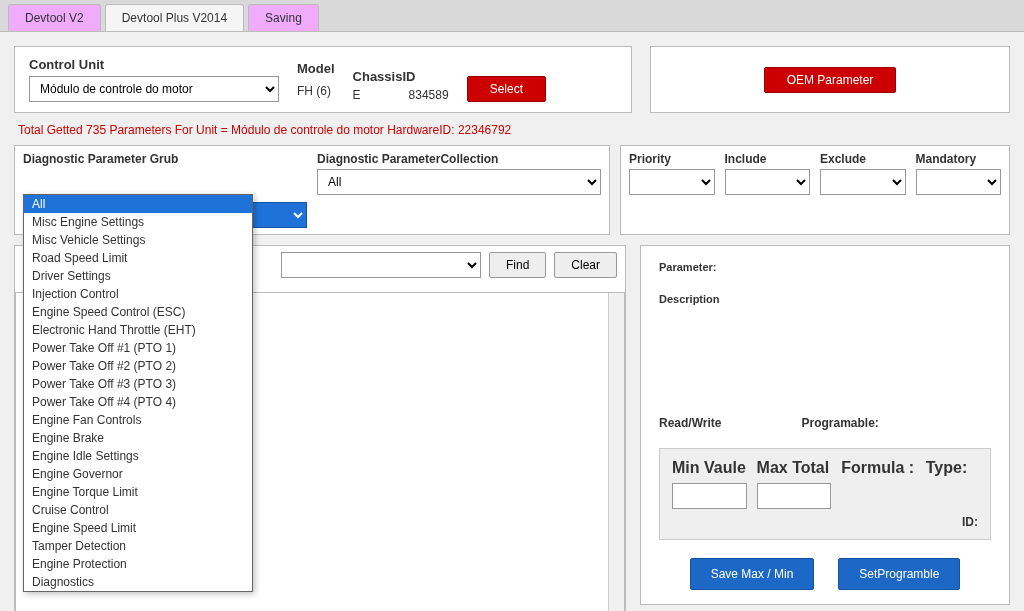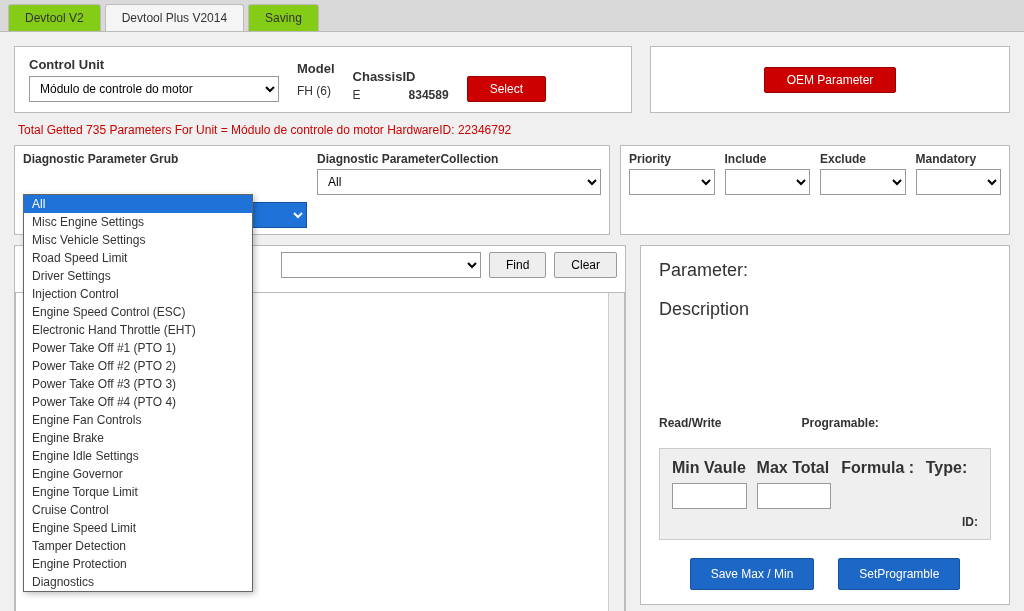--- a/index.html
+++ b/index.html
@@ -13,21 +13,21 @@
     color: #333;
   }
   .tabs {
     display: flex;
     background: #d9d9d9;
     border-bottom: 1px solid #bbb;
     padding: 4px 8px 0 8px;
   }
   .tab {
     padding: 6px 16px;
-    background: #84cc16;
+    background: #f0abfc;
     border: 1px solid #bbb;
     border-bottom: none;
     margin-right: 4px;
     border-radius: 3px 3px 0 0;
     cursor: pointer;
     font-size: 12px;
   }
   .tab.active {
     background: #f5f5f5;
   }
@@ -84,21 +84,21 @@
     background: #fff;
     border: 1px solid #666;
     z-index: 50;
     box-shadow: 2px 2px 6px rgba(0,0,0,0.25);
     max-height: 400px;
     overflow: hidden;
   }
   .dropdown-pop .opt { padding: 2px 8px; font-size: 12px; white-space: nowrap; overflow:hidden; text-overflow:ellipsis; }
   .dropdown-pop .opt.sel { background: #1e72d8; color: #fff; }
   .detail-panel { background:#fff; border:1px solid #bbb; padding: 14px 18px; height: 360px; display:flex; flex-direction:column; gap: 18px; }
-  .detail-panel .flabel { font-weight: normal; font-size: 18px; }
+  .detail-panel .flabel { font-weight: bold; font-size: 11px; }
   .sub-grid {
     background: #efefef; border:1px solid #ccc; padding: 10px 12px; display:grid;
     grid-template-columns: 1fr 1fr 1fr 0.7fr; column-gap: 10px; row-gap: 6px;
   }
   .sub-grid .sh { font-weight: bold; font-size: 16px; }
   .sub-grid input { width: 100%; }
   .id-row { grid-column: 1 / -1; text-align: right; font-weight: bold; }
   .save-row { display:flex; gap: 24px; justify-content: center; }
   .rw-row { display:flex; gap: 80px; font-weight:bold; }
   .bg-red-partial { color:#cc0000; }
@@ -127,21 +127,21 @@
         </select>
       </div>
       <div class="group">
         <span class="lbl">Model</span>
         <span style="padding:4px 0;">FH (6)</span>
       </div>
       <div class="group">
         <span class="lbl">ChassisID</span>
         <div style="display:flex;gap:8px;align-items:center;">
           <span>E</span>
-          <span style="font-weight:bold;padding-left:40px;">834589</span>
+          <span style="font-weight:normal;padding-left:40px;">834589</span>
         </div>
       </div>
       <button class="btn btn-red">Select</button>
     </div>
     <div class="panel panel-right">
       <button class="btn btn-red">OEM Parameter</button>
     </div>
   </div>
 
   <div class="status-line">Total Getted 735 Parameters For  Unit = Módulo de controle do motor HardwareID:  22346792</div>

